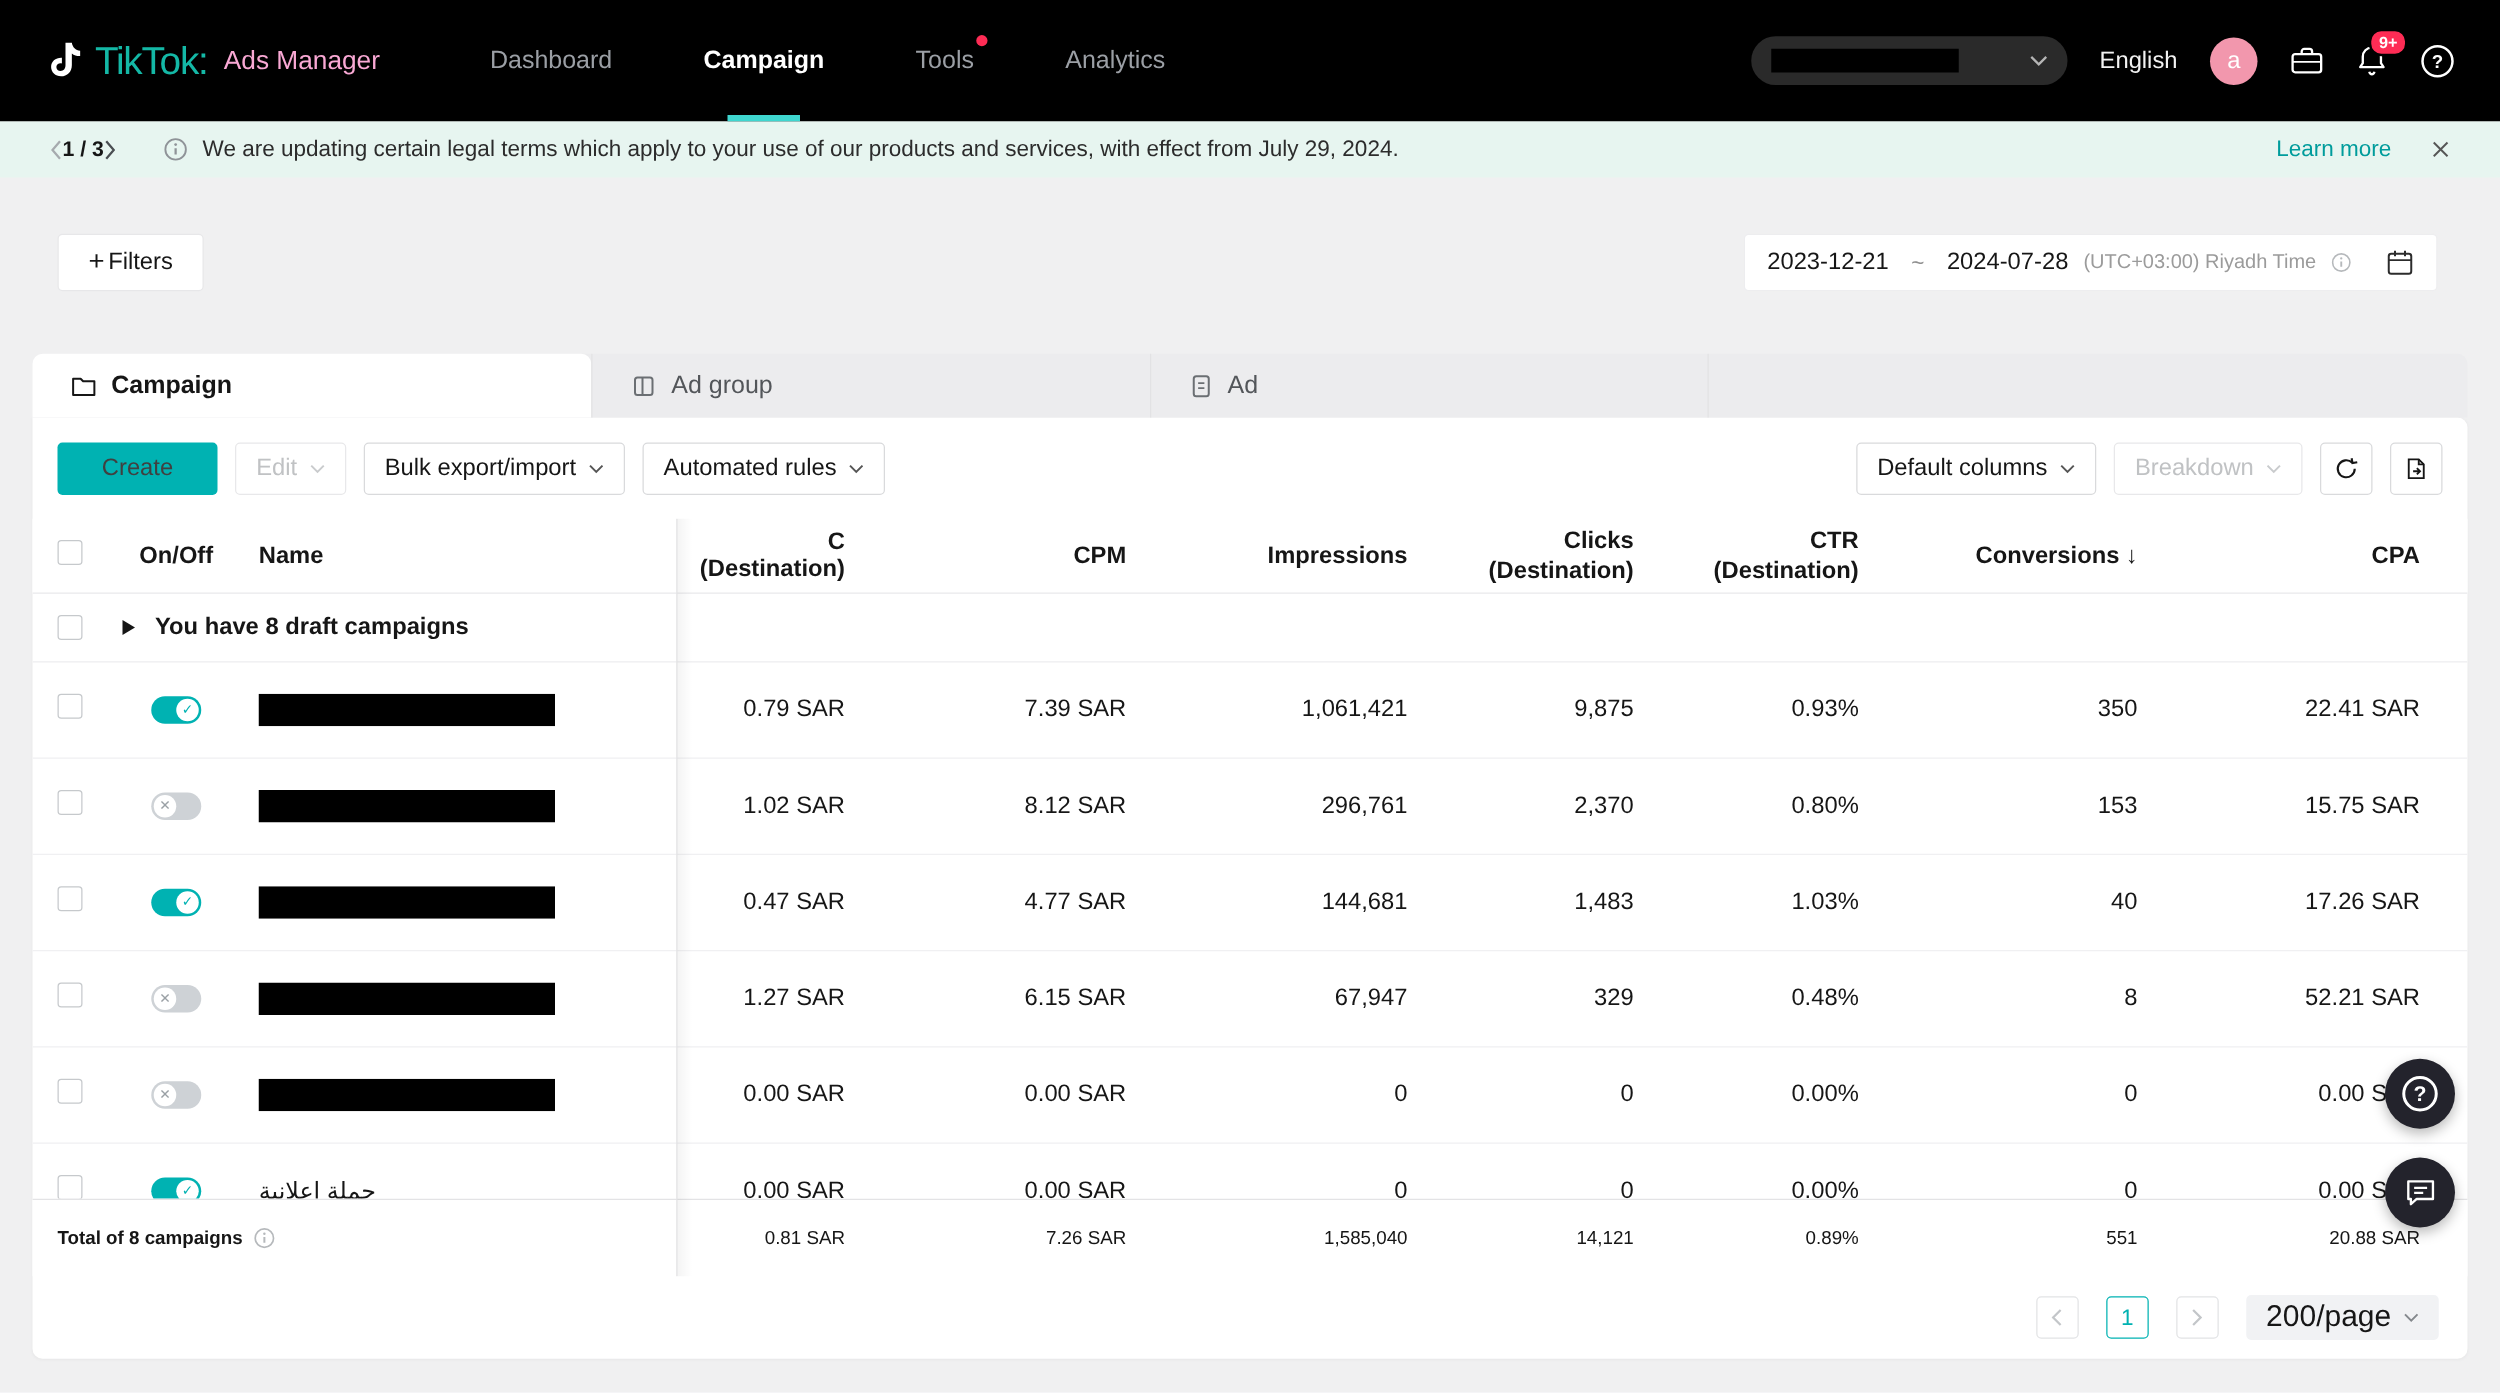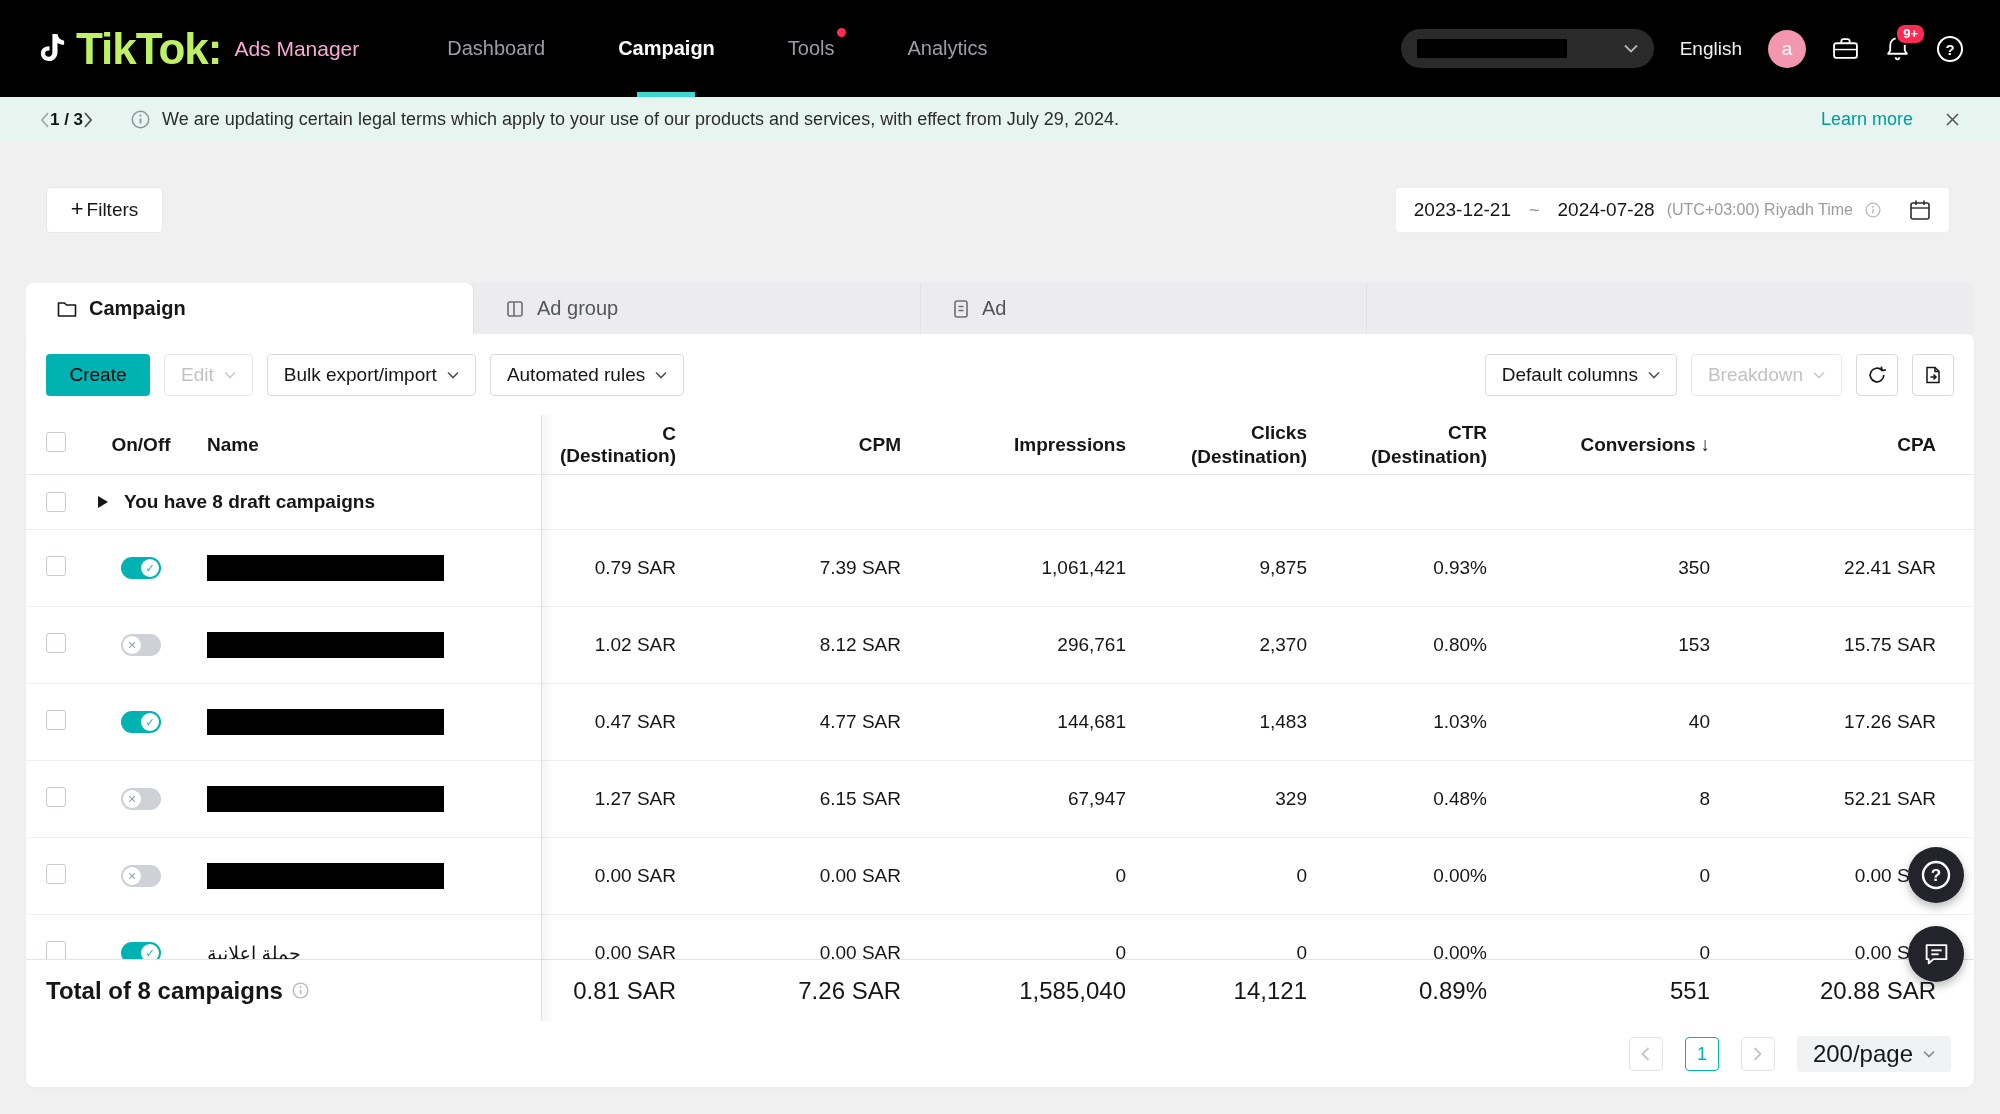--- a/index.html
+++ b/index.html
@@ -3,21 +3,21 @@
 <meta charset="utf-8">
 <style>
   * { margin:0; padding:0; box-sizing:border-box; }
   html,body { width:2000px; height:1114px; overflow:hidden; }
   body { font-family:"Liberation Sans", sans-serif; color:#161616; background:#f0f0f1; }
   .screen { position:relative; width:2000px; height:1114px; background:var(--page-bg,#f0f0f1); overflow:hidden; }
 
   
   .topbar { position:absolute; top:0; left:0; right:0; height:97px; background:var(--header-bg,#000); display:flex; align-items:center; z-index:20; }
   .logo { display:flex; align-items:center; margin-left:40px; gap:9px; cursor:pointer; }
-  .logo-main { color:#bef264; font-size:44px; font-weight:700; letter-spacing:-1px; }
+  .logo-main { color:#14b8a6; font-size:31px; font-weight:400; letter-spacing:-1px; }
   .logo-sub { color:#f9a8d4; font-size:21px; margin-left:4px; font-weight:400; }
   .nav { display:flex; margin-left:88px; gap:73px; height:100%; align-items:center; }
   .nav-item { position:relative; height:100%; display:flex; align-items:center; font-size:20px; color:#9b9fa5; cursor:pointer; }
   .nav-item.active { color:#fff; font-weight:700; }
   .nav-item.active::after { content:""; position:absolute; bottom:0; left:50%; transform:translateX(-50%); width:58px; height:5px; background:var(--nav-underline,#3fd6cf); }
   .red-dot { position:absolute; top:28px; right:-11px; width:9px; height:9px; border-radius:50%; background:var(--badge,#fe2c55); }
   .topbar-right { margin-left:auto; margin-right:36px; display:flex; align-items:center; gap:26px; }
   .account-pill { width:253px; height:39px; background:#2a2a2a; border-radius:20px; display:flex; align-items:center; justify-content:space-between; padding:0 16px; cursor:pointer; }
   .account-redact { width:150px; height:19px; background:#000; }
   .lang { color:#f2f2f2; font-size:19px; cursor:pointer; }
@@ -54,21 +54,21 @@
   .tab.t2 { border-left:1px solid #e2e2e4; }
   .tab.t3 { border-left:1px solid #e2e2e4; border-right:1px solid #e2e2e4; }
   .tab.active { background:#fff; border-radius:8px 8px 0 0; font-weight:700; color:#161616; border:none; }
 
   
   .card { position:absolute; top:334px; left:26px; right:26px; bottom:27px; background:#fff; border-radius:0 8px 8px 8px; box-shadow:0 1px 3px rgba(0,0,0,0.04); z-index:4; }
 
   
   .toolbar { position:absolute; top:20px; left:20px; right:20px; height:42px; display:flex; align-items:center; gap:14px; }
   .btn { height:42px; border-radius:4px; font-size:19px; display:inline-flex; align-items:center; gap:10px; padding:0 16px; background:#fff; border:1px solid #d9dadc; color:#161616; cursor:pointer; font-family:"Liberation Sans",sans-serif; }
-  .btn-create { background:var(--accent,#00b2b2); color:#000000; border:none; width:104px; justify-content:center; padding:0; font-size:19px; }
+  .btn-create { background:var(--accent,#00b2b2); color:#404040; border:none; width:128px; justify-content:center; padding:0; font-size:19px; }
   .btn.disabled { color:#c0c2c4; border-color:#e8e8ea; cursor:default; }
   .btn.disabled svg polyline { stroke:#c9cbcd; }
   .toolbar-right { margin-left:auto; display:flex; align-items:center; gap:14px; }
   .icon-btn { width:42px; height:42px; border:1px solid #d9dadc; border-radius:4px; background:#fff; display:flex; align-items:center; justify-content:center; cursor:pointer; }
 
   
   .grid-cols { display:grid; grid-template-columns:70px 90px 355px 135px 225px 225px 181px 180px 223px 226px 38px; align-items:center; }
   .thead { position:absolute; top:81px; left:0; right:0; height:60px; border-bottom:1px solid #e9e9eb; font-weight:700; font-size:19px; background:#fff; }
   .cell.num, .th.num { text-align:right; }
   .th-2line { line-height:1.22; }
@@ -88,21 +88,21 @@
   .toggle.off { background:#ced2d6; }
   .knob { position:absolute; top:2px; width:18px; height:18px; border-radius:50%; background:#fff; display:flex; align-items:center; justify-content:center; font-size:11px; line-height:1; }
   .toggle.on .knob { right:2px; color:var(--accent,#00b2b2); }
   .toggle.off .knob { left:2px; color:#9aa0a5; }
   .redact { display:inline-block; width:237px; height:26px; background:#000; vertical-align:middle; }
   .arabic-name { font-size:19px; color:#161616; }
 
   .freeze-line { position:absolute; top:81px; left:515px; width:1px; height:606px; background:#e2e2e4; z-index:6; }
   .freeze-shadow { position:absolute; top:81px; left:516px; width:12px; height:606px; background:linear-gradient(to right, rgba(0,0,0,0.045), rgba(0,0,0,0)); z-index:6; pointer-events:none; }
 
-  .total-row { position:absolute; top:625px; left:0; right:0; height:62px; background:#fff; border-top:1px solid #e3e3e5; font-size:24px; z-index:5; }
+  .total-row { position:absolute; top:625px; left:0; right:0; height:62px; background:#fff; border-top:1px solid #e3e3e5; font-size:15px; z-index:5; }
   .total-label-cell { grid-column:1/4; padding-left:20px; font-weight:700; display:flex; align-items:center; gap:9px; }
 
   
   .pagination { position:absolute; top:702px; left:20px; right:23px; display:flex; justify-content:flex-end; align-items:center; gap:22px; }
   .pg-btn { width:34px; height:34px; border:1px solid #e2e3e5; border-radius:4px; background:#fff; display:flex; align-items:center; justify-content:center; cursor:pointer; }
   .pg-cur { width:34px; height:34px; border:1px solid var(--accent,#00b2b2); border-radius:4px; color:var(--accent,#00b2b2); display:flex; align-items:center; justify-content:center; font-size:18px; background:#fff; cursor:pointer; }
   .pg-size { height:36px; padding:0 16px; border-radius:4px; background:#f1f2f4; display:flex; align-items:center; gap:10px; font-size:24px; color:#161616; cursor:pointer; }
 
   
   .fab { position:absolute; width:56px; height:56px; border-radius:50%; background:#23232c; display:flex; align-items:center; justify-content:center; box-shadow:0 4px 10px rgba(0,0,0,0.28); z-index:50; cursor:pointer; }

